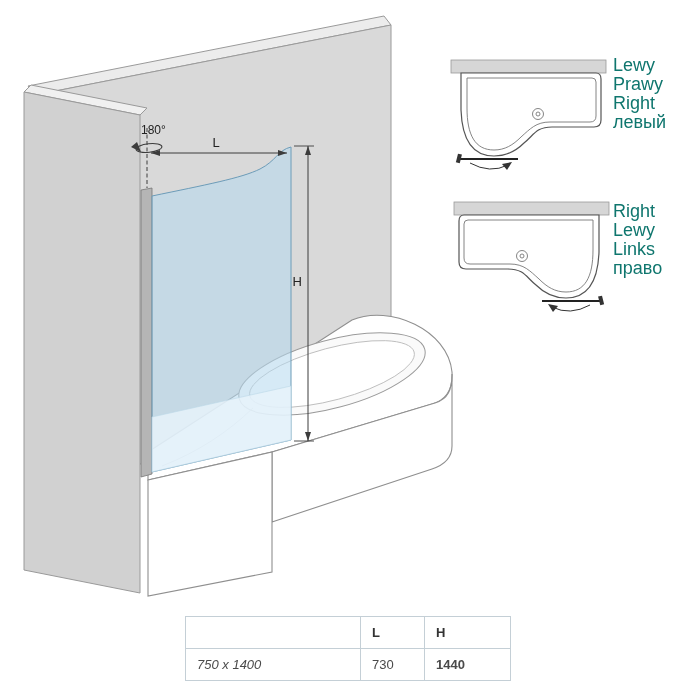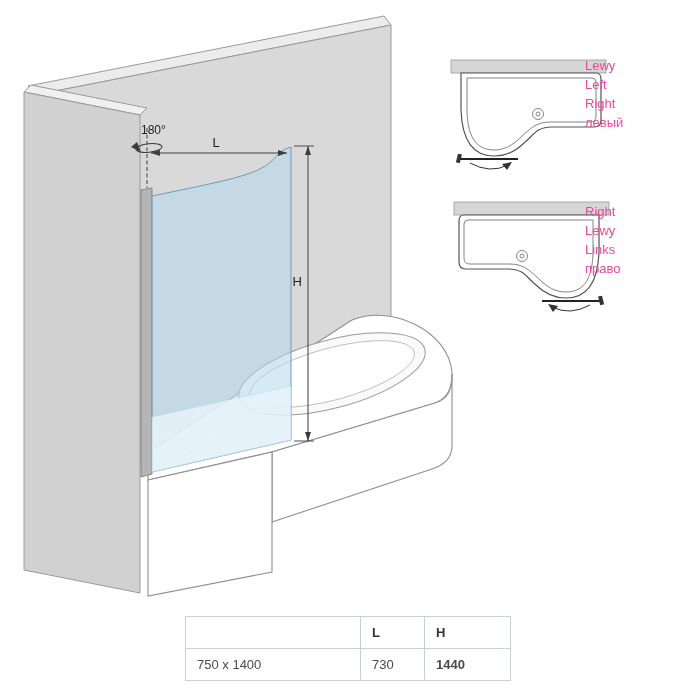--- a/index.html
+++ b/index.html
@@ -4,30 +4,30 @@
 <style>
   html,body{margin:0;padding:0;background:#fff;}
   .canvas{
     position:relative;width:700px;height:700px;background:#ffffff;
     font-family:"Liberation Sans", sans-serif;overflow:hidden;
   }
   .abs{position:absolute;}
   svg text{font-family:"Liberation Sans", sans-serif;}
 
   
-  .legend-block{position:absolute;left:585px;width:80px;color:#ec4899;
-    font-size:13px;line-height:19px;}
+  .legend-block{position:absolute;left:613px;width:80px;color:#0f766e;
+    font-size:18px;line-height:19px;}
   .legend-block div{white-space:nowrap;}
 
   
   .dim-table{position:absolute;left:185px;top:616px;border-collapse:collapse;
     font-size:13px;color:#4a4a4a;}
   .dim-table td{border:1px solid #c4cfd6;height:31px;padding:0 0 0 11px;
     vertical-align:middle;background:#fff;}
-  .dim-table .c-size{width:163px;}
+  .dim-table .c-size{width:163px;font-style:italic;}
   .dim-table .c-l{width:52px;}
   .dim-table .c-h{width:74px;font-weight:bold;}
   .dim-table .hdr{font-weight:bold;color:#333;}
 </style>
 </head>
 <body>
 
 <div class="canvas">
 
   <svg class="abs" style="left:0;top:0" width="470" height="630" viewBox="0 0 470 630">
@@ -106,21 +106,21 @@
       <circle cx="88" cy="56" r="2" fill="none" stroke="#777" stroke-width="0.9"></circle>
       <line x1="10" y1="101" x2="68" y2="101" stroke="#222" stroke-width="2.2"></line>
       <rect x="7" y="96" width="4" height="9" fill="#333" transform="rotate(14 9 100)"></rect>
       <path d="M20,105 Q 40,116 58,107" fill="none" stroke="#333" stroke-width="1"></path>
       <polygon points="62,104 52,106 57,112" fill="#333"></polygon>
     </g>
   </svg>
 
   <div class="legend-block" style="top:56px">
     <div>Lewy</div>
-    <div>Left</div>
+    <div>Prawy</div>
     <div>Right</div>
     <div>левый</div>
   </div>
 
   <div class="legend-block" style="top:202px">
     <div>Right</div>
     <div>Lewy</div>
     <div>Links</div>
     <div>право</div>
   </div>

